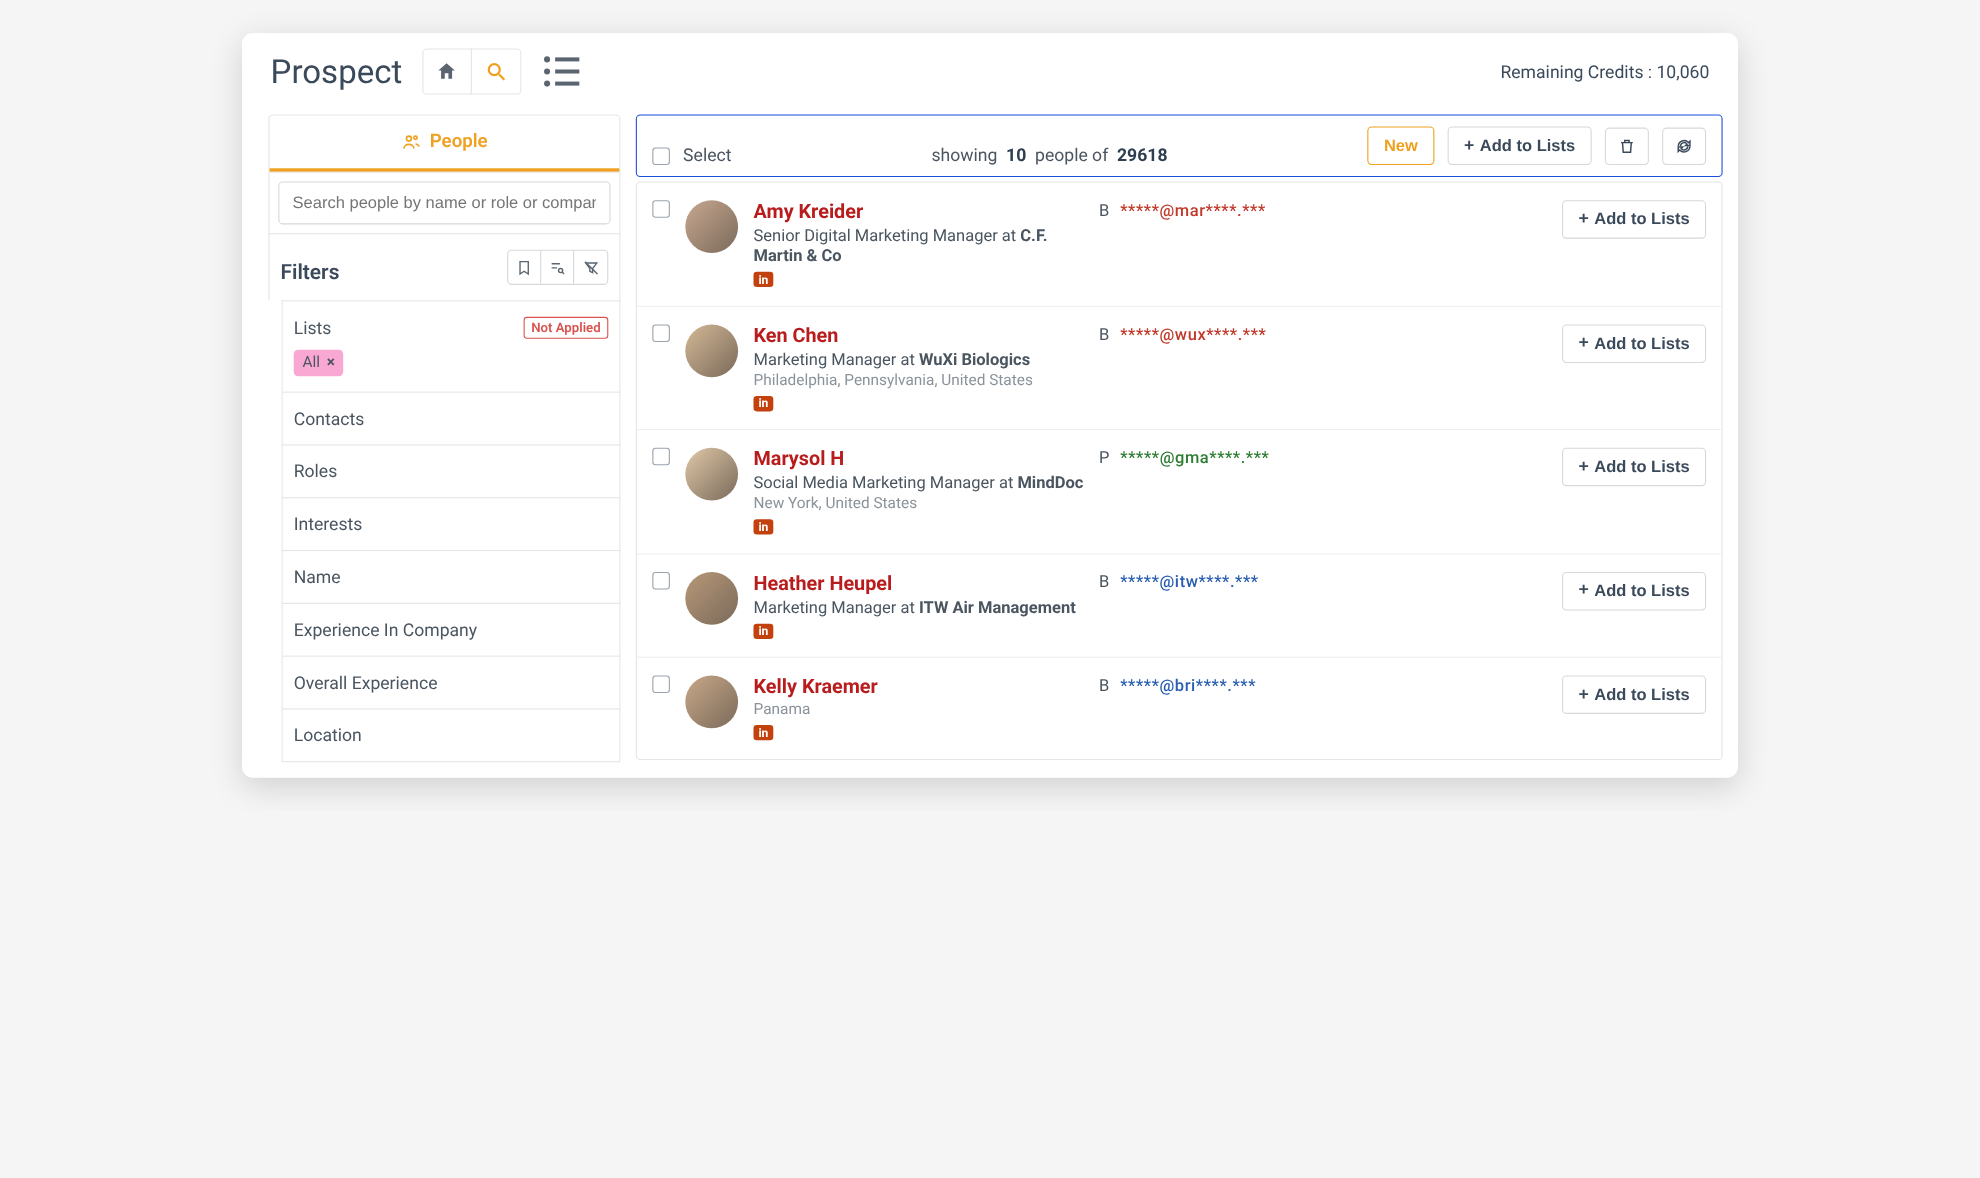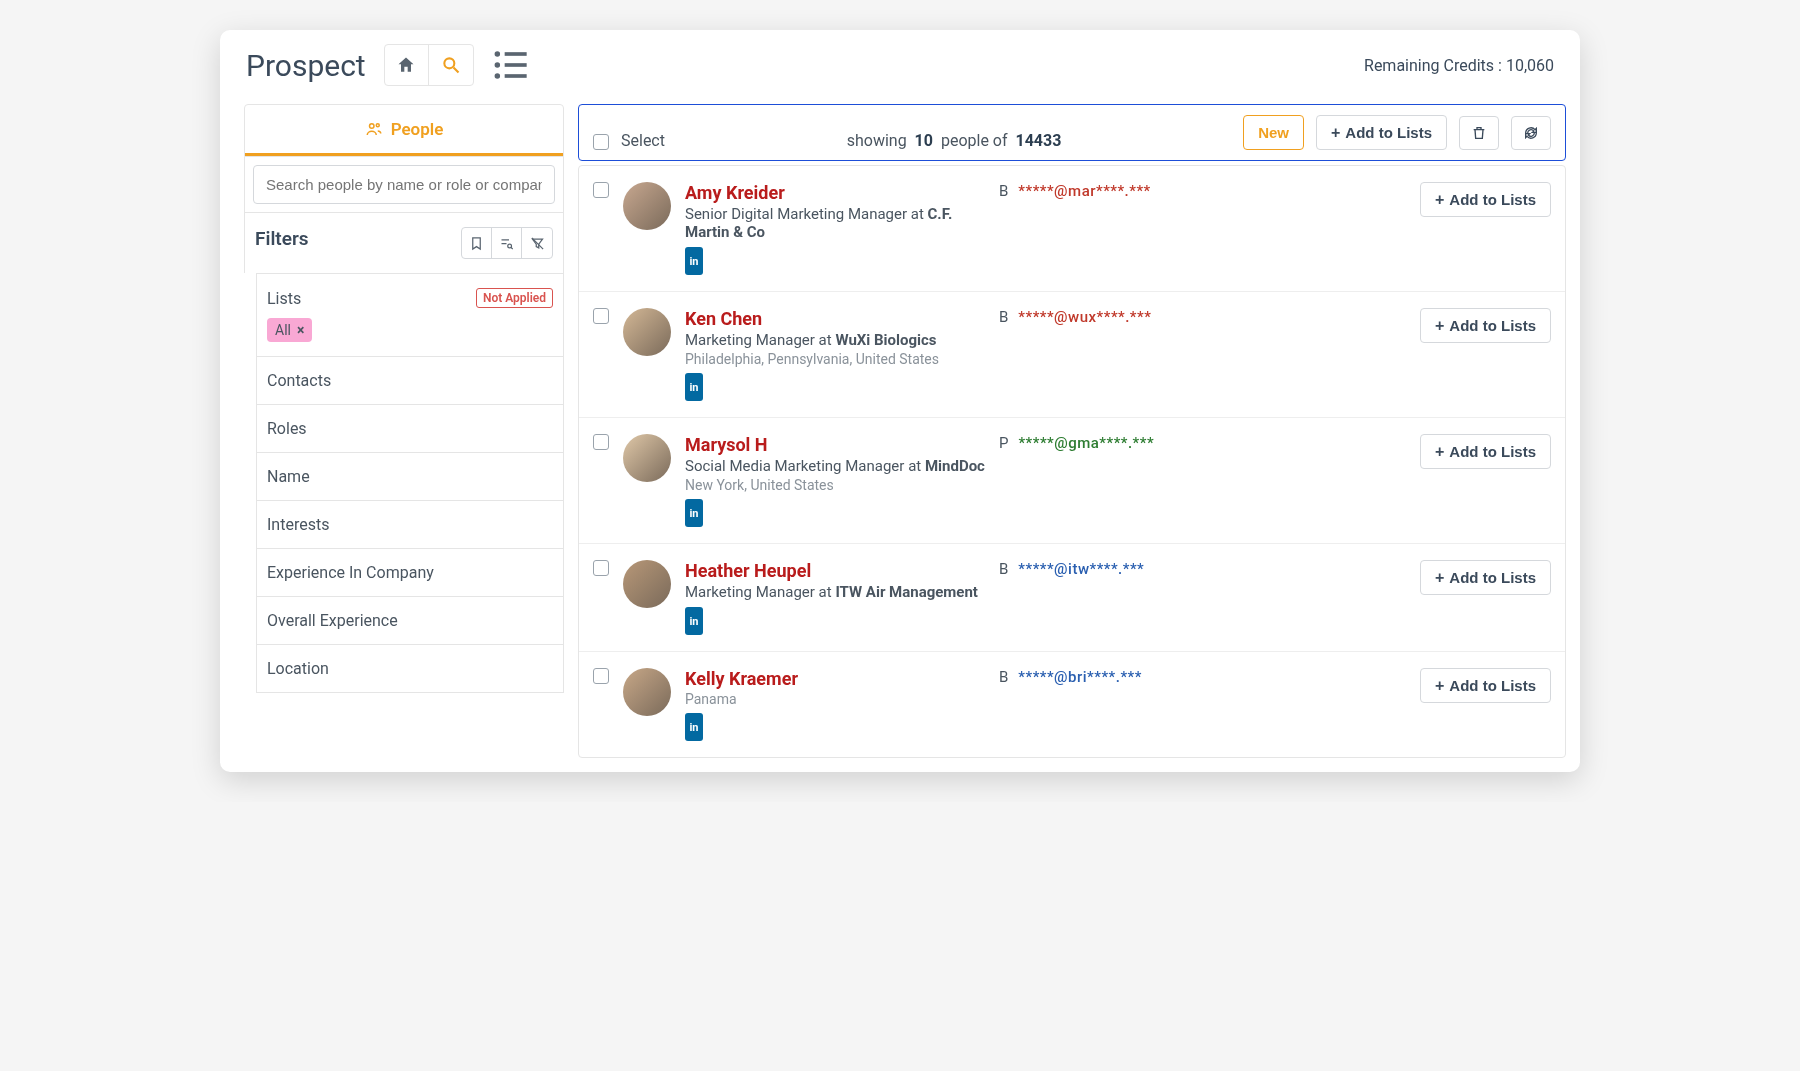--- a/index.html
+++ b/index.html
@@ -106,21 +106,21 @@
     border: 1px solid #d5d8dc;
     border-radius: 4px;
     padding: 10px 12px;
     font-size: 15px;
     color: #6b7580;
     outline: none;
   }
   .filters-head {
     display: flex;
     justify-content: space-between;
-    align-items: flex-start;
+    align-items: flex-end;
     padding: 14px 10px;
     border-left: 1px solid #e5e5e5;
     border-right: 1px solid #e5e5e5;
   }
   .filters-head h3 {
     font-size: 19px;
     font-weight: 600;
     color: #3b4a5b;
   }
   .filter-icon-group {
@@ -253,22 +253,22 @@
     color: #4a5560;
     margin-top: 2px;
   }
   .person-loc {
     font-size: 14px;
     color: #8a929a;
     margin-top: 2px;
   }
   .li-badge {
     display: inline-flex;
-    width: 18px; height: 28px;
-    background: #0369a1;
+    width: 18px; height: 14px;
+    background: #c2410c;
     color: #fff;
     border-radius: 3px;
     align-items: center; justify-content: center;
     font-size: 11px;
     font-weight: 700;
     margin-top: 6px;
     cursor: pointer;
   }
   .email-col {
     flex: 1;
@@ -369,37 +369,37 @@
           <span class="badge-na">Not Applied</span>
         </div>
         <span class="chip">
           <span>All</span>
           <span class="x">×</span>
         </span>
       </div>
       <div id="filter-sections">
           <div class="filter-section"><span class="filter-label">Contacts</span></div>
           <div class="filter-section"><span class="filter-label">Roles</span></div>
+          <div class="filter-section"><span class="filter-label">Interests</span></div>
           <div class="filter-section"><span class="filter-label">Name</span></div>
-          <div class="filter-section"><span class="filter-label">Interests</span></div>
           <div class="filter-section"><span class="filter-label">Experience In Company</span></div>
           <div class="filter-section"><span class="filter-label">Overall Experience</span></div>
           <div class="filter-section"><span class="filter-label">Location</span></div>
         </div>
     </div>
 
     <div class="content">
       <div class="toolbar">
         <span class="cb"></span>
         <span class="select-lbl">Select</span>
         <div class="showing">
           <span>showing</span>&nbsp;
           <b>10</b>&nbsp;
           <span>people of</span>&nbsp;
-          <b>14433</b>
+          <b>29618</b>
         </div>
         <button class="btn btn-new">New</button>
         <button class="btn">
           <span class="plus">+</span>
           <span>Add to Lists</span>
         </button>
         <button class="btn btn-icon">
           <svg viewBox="0 0 24 24" fill="none" stroke="currentColor" stroke-width="2">
               <path d="M4 7h16M9 7V4h6v3M6 7l1 13h10l1-13"></path>
             </svg>

